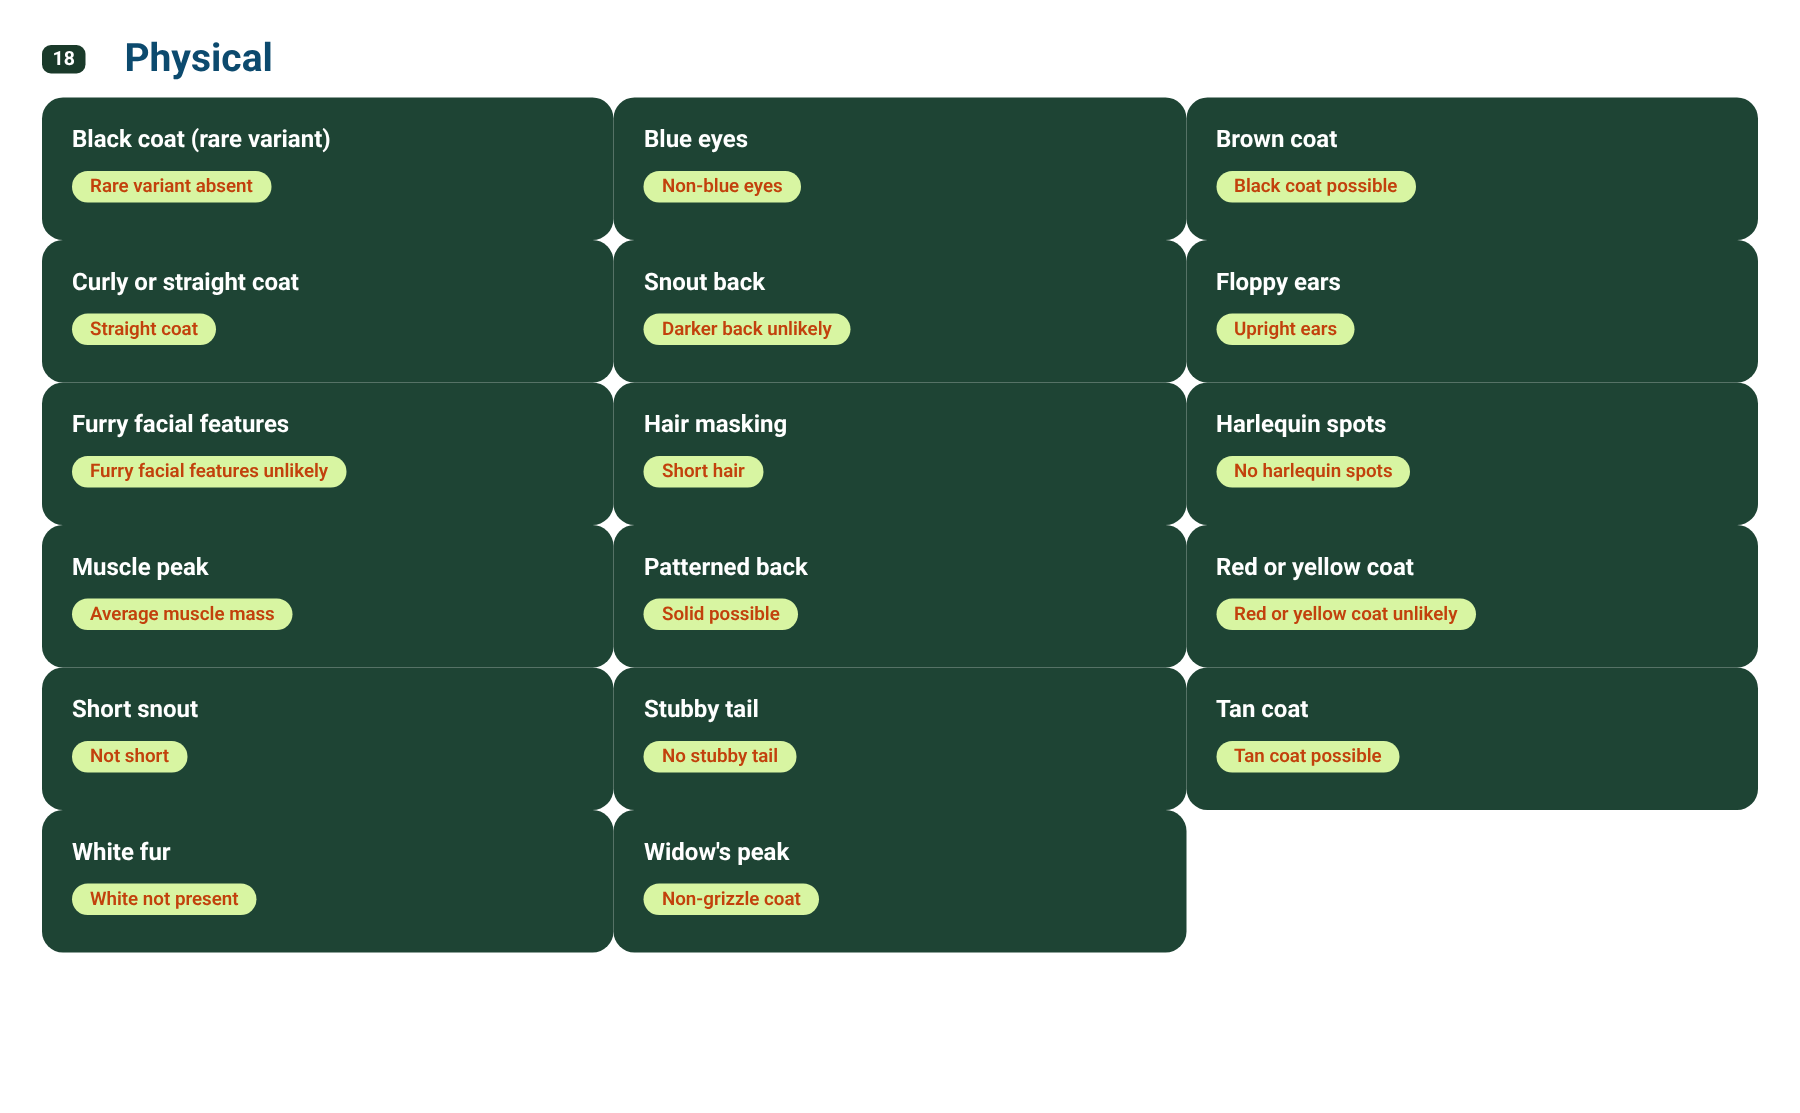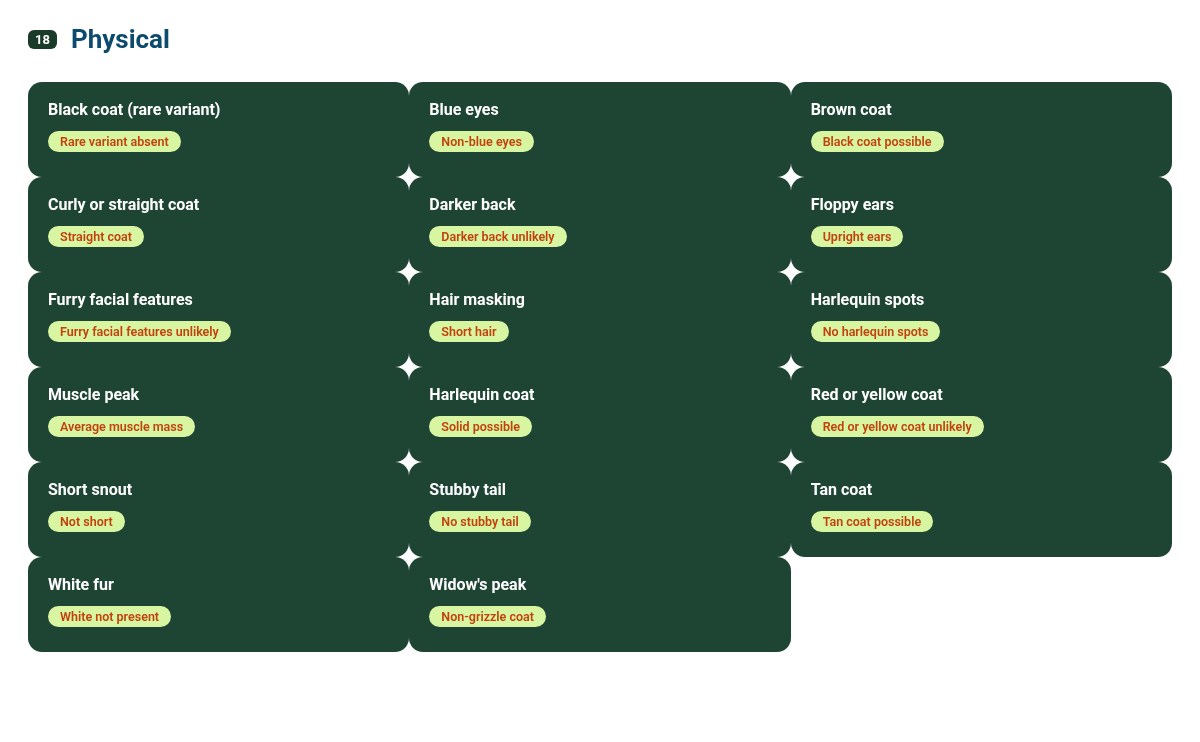--- a/index.html
+++ b/index.html
@@ -5,22 +5,22 @@
     * { box-sizing: border-box; margin: 0; padding: 0; }
     body {
       background: #ffffff;
       font-family: -apple-system, BlinkMacSystemFont, 'Segoe UI', Roboto, sans-serif;
       padding: 24px 28px;
       min-height: 742px;
     }
     .page-header {
       display: flex;
       align-items: center;
-      gap: 14px;
-      margin-bottom: 28px;
+      gap: 26px;
+      margin-bottom: 11px;
     }
     .badge {
       background: #1a3a2a;
       color: #ffffff;
       font-size: 13px;
       font-weight: 700;
       border-radius: 6px;
       padding: 2px 7px;
       min-width: 28px;
       text-align: center;
@@ -79,21 +79,21 @@
     </div>
     <div class="card">
       <div class="card-title">Brown coat</div>
       <div class="card-badge">Black coat possible</div>
     </div>
     <div class="card">
       <div class="card-title">Curly or straight coat</div>
       <div class="card-badge">Straight coat</div>
     </div>
     <div class="card">
-      <div class="card-title">Darker back</div>
+      <div class="card-title">Snout back</div>
       <div class="card-badge">Darker back unlikely</div>
     </div>
     <div class="card">
       <div class="card-title">Floppy ears</div>
       <div class="card-badge">Upright ears</div>
     </div>
     <div class="card">
       <div class="card-title">Furry facial features</div>
       <div class="card-badge">Furry facial features unlikely</div>
     </div>
@@ -103,21 +103,21 @@
     </div>
     <div class="card">
       <div class="card-title">Harlequin spots</div>
       <div class="card-badge">No harlequin spots</div>
     </div>
     <div class="card">
       <div class="card-title">Muscle peak</div>
       <div class="card-badge">Average muscle mass</div>
     </div>
     <div class="card">
-      <div class="card-title">Harlequin coat</div>
+      <div class="card-title">Patterned back</div>
       <div class="card-badge">Solid possible</div>
     </div>
     <div class="card">
       <div class="card-title">Red or yellow coat</div>
       <div class="card-badge">Red or yellow coat unlikely</div>
     </div>
     <div class="card">
       <div class="card-title">Short snout</div>
       <div class="card-badge">Not short</div>
     </div>

